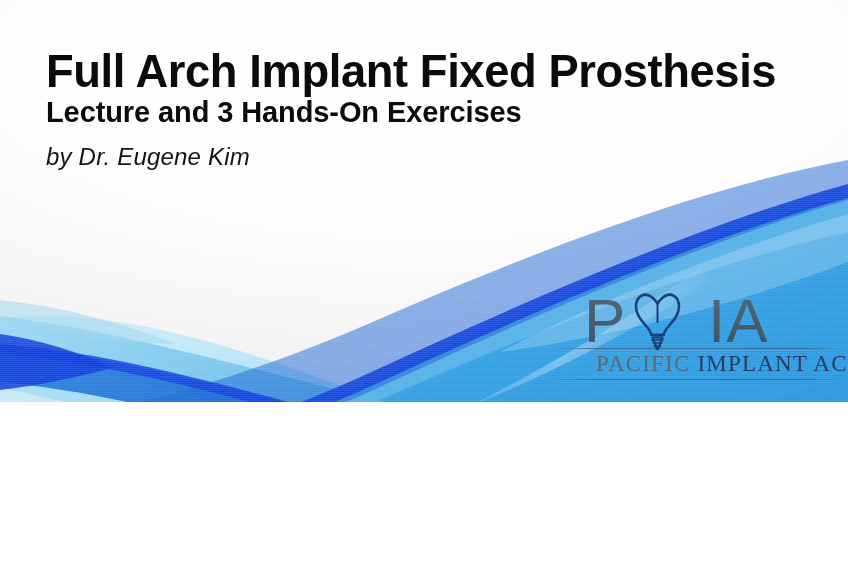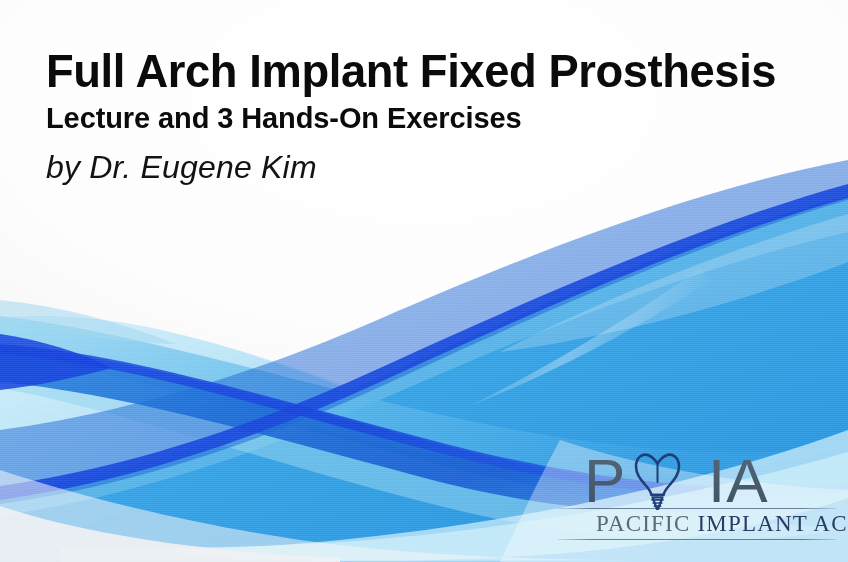--- a/index.html
+++ b/index.html
@@ -4,21 +4,21 @@
 <style>
   html,body{margin:0;padding:0;background:#ffffff;}
   body{
     font-family:"Liberation Sans", sans-serif;
     -webkit-font-smoothing:antialiased;
   }
 
   #slide{
     position:relative;
     width:848px;
-    height:562px;
+    height:402px;
     overflow:hidden;
     background:
       radial-gradient(120% 95% at 50% 18%, #ffffff 0%, #fdfdfd 42%, #f4f4f5 72%, #e9e9ec 100%);
   }
 
   
   #waves{
     position:absolute;
     left:0; top:0;
     width:848px; height:562px;
@@ -38,36 +38,36 @@
     font-family:"Liberation Sans Narrow","Liberation Sans",sans-serif;
     font-weight:700;
     font-size:46px;
     line-height:1.0;
     letter-spacing:-0.4px;
     transform:scaleX(0.985);
     transform-origin:left center;
     white-space:nowrap;
   }
   .subtitle{
-    margin:10px 0 0 0;
+    margin:4px 0 0 0;
     color:#0b0b0b;
     font-family:"Liberation Sans Narrow","Liberation Sans",sans-serif;
     font-weight:700;
     font-size:29px;
     line-height:1.0;
     letter-spacing:-0.1px;
     white-space:nowrap;
   }
   .byline{
     margin:18px 0 12px 0;
     color:#131313;
     font-family:"Liberation Sans",sans-serif;
     font-weight:400;
     font-style:italic;
-    font-size:32px;
+    font-size:24px;
     line-height:1.0;
     letter-spacing:0.2px;
     white-space:nowrap;
   }
 
   
   #logo{
     position:absolute;
     right:12px;
     bottom:22px;

